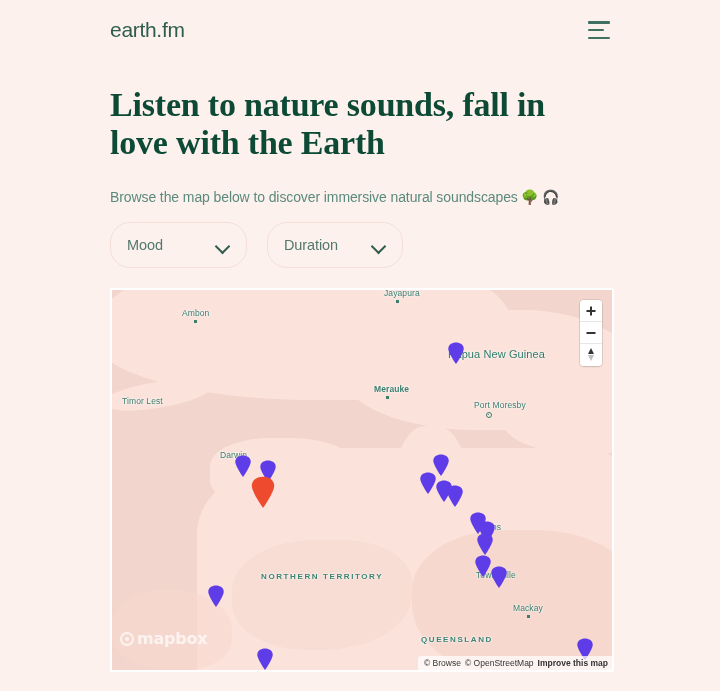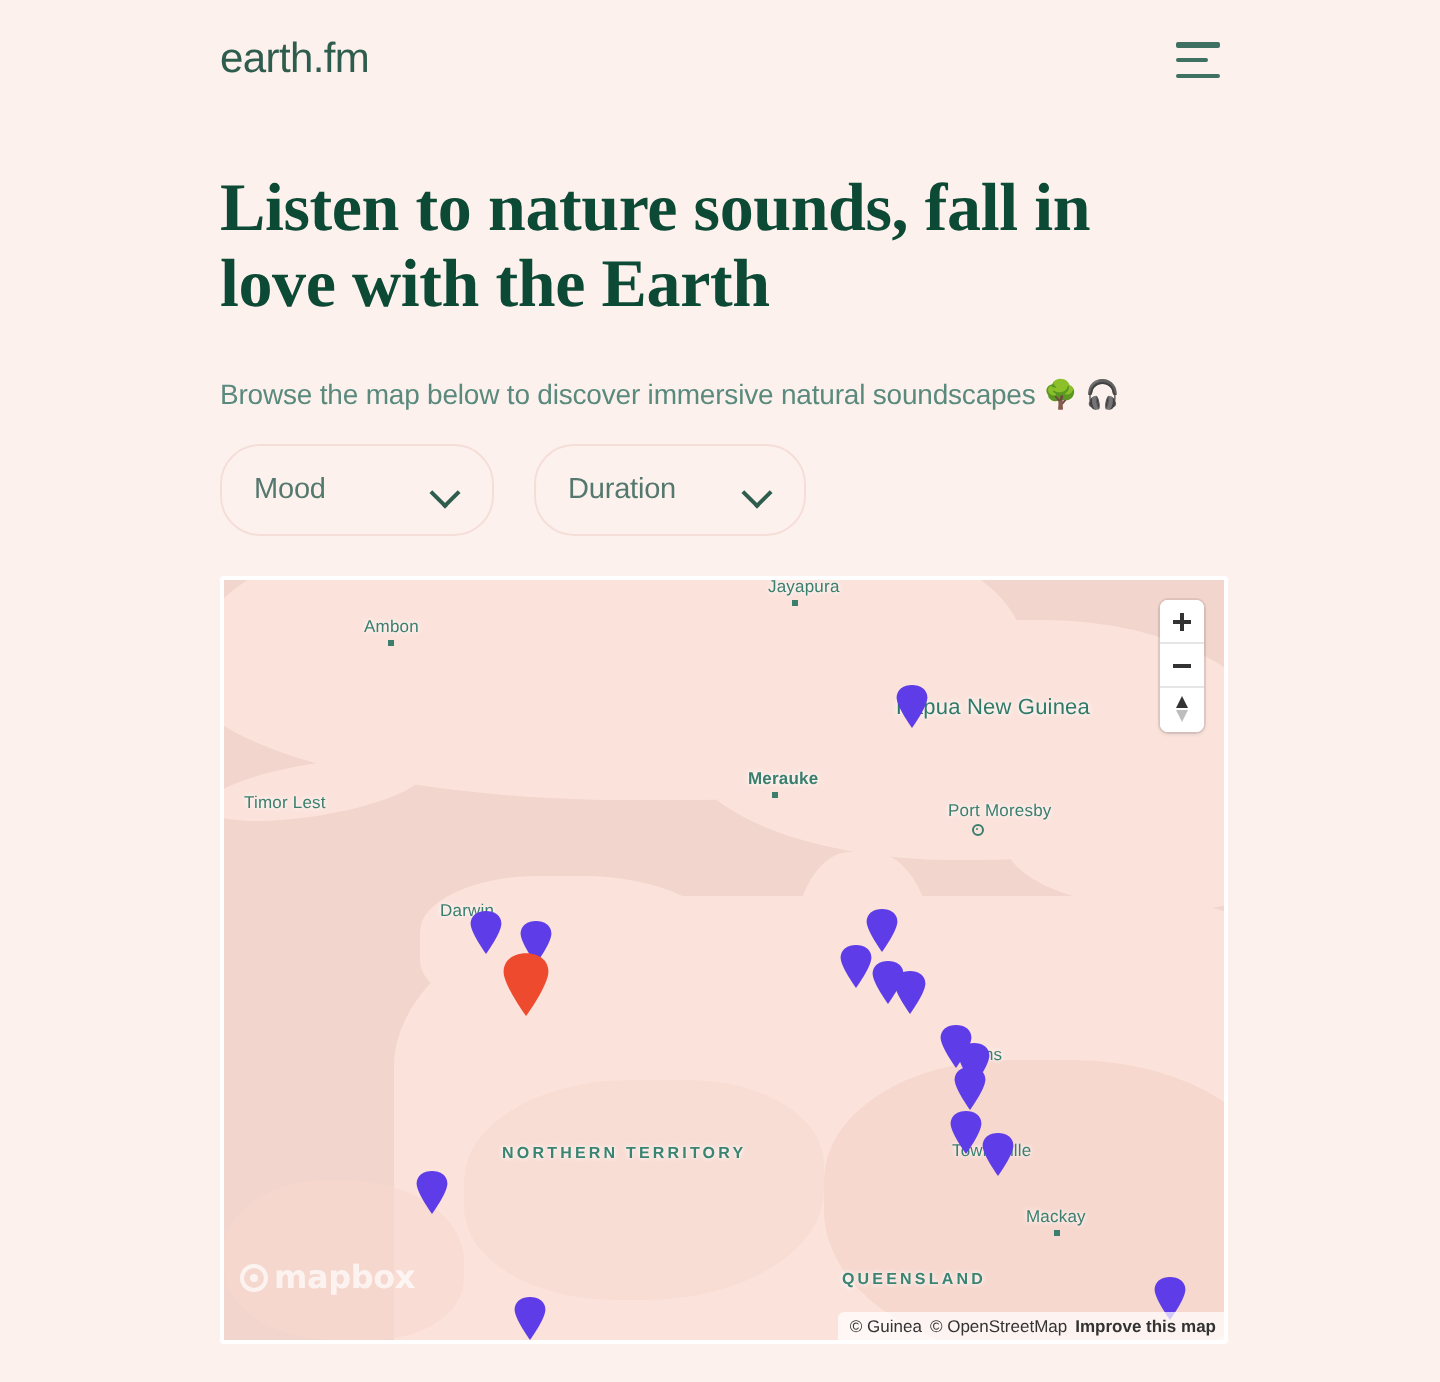--- a/index.html
+++ b/index.html
@@ -369,21 +369,21 @@
         <div class="city-dot" style="left: 82px; top: 30px;"></div>
         <div class="map-label" style="left: 272px; top: -2px;">Jayapura</div>
         <div class="city-dot" style="left: 284px; top: 10px;"></div>
         <div class="map-label" style="left: 10px; top: 106px;">Timor Lest</div>
         <div class="map-label" style="left: 262px; top: 94px; font-weight: bold;">Merauke</div>
         <div class="city-dot" style="left: 274px; top: 106px;"></div>
         <div class="map-label" style="left: 362px; top: 110px;">Port Moresby</div>
         <div class="city-dot circ" style="left: 374px; top: 122px;"></div>
         <div class="map-label" style="left: 108px; top: 160px;">Darwin</div>
         <div class="map-label big" style="left: 336px; top: 58px; width: 80px;">Papua New Guinea</div>
-        <div class="map-label region" style="left: 139px; top: 282px; width: 80px;">NORTHERN TERRITORY</div>
+        <div class="map-label region" style="left: 149px; top: 282px; width: 80px;">NORTHERN TERRITORY</div>
         <div class="map-label region" style="left: 305px; top: 345px; width: 80px;">QUEENSLAND</div>
         <div class="map-label" style="left: 364px; top: 232px;">Cairns</div>
         <div class="map-label" style="left: 364px; top: 280px;">Townsville</div>
         <div class="map-label" style="left: 401px; top: 313px;">Mackay</div>
         <div class="city-dot" style="left: 415px; top: 325px;"></div>
         <div class="pin" style="left: 335px; top: 52px;">
           <svg viewBox="0 0 24 30" xmlns="http://www.w3.org/2000/svg">
             <path d="M12 30 C12 30 1.5 15.5 1.5 9.2 C1.5 3.6 6.4 0.6 12 0.6 C17.6 0.6 22.5 3.6 22.5 9.2 C22.5 15.5 12 30 12 30 Z" fill="#5e3ce8"></path>
           </svg>
         </div>
@@ -472,18 +472,18 @@
         <i class="ic-compass-s"></i>
       </button>
     </div>
 
     <div class="mapbox-logo">
       <span class="mb-circle"></span>
       <span class="mb-word">mapbox</span>
     </div>
 
     <div class="attrib">
-      <a>© Guinea</a>
+      <a>© Browse</a>
       <a>© OpenStreetMap</a>
       <a class="bold">Improve this map</a>
     </div>
   </div>
 </div>
 
 </body></html>

